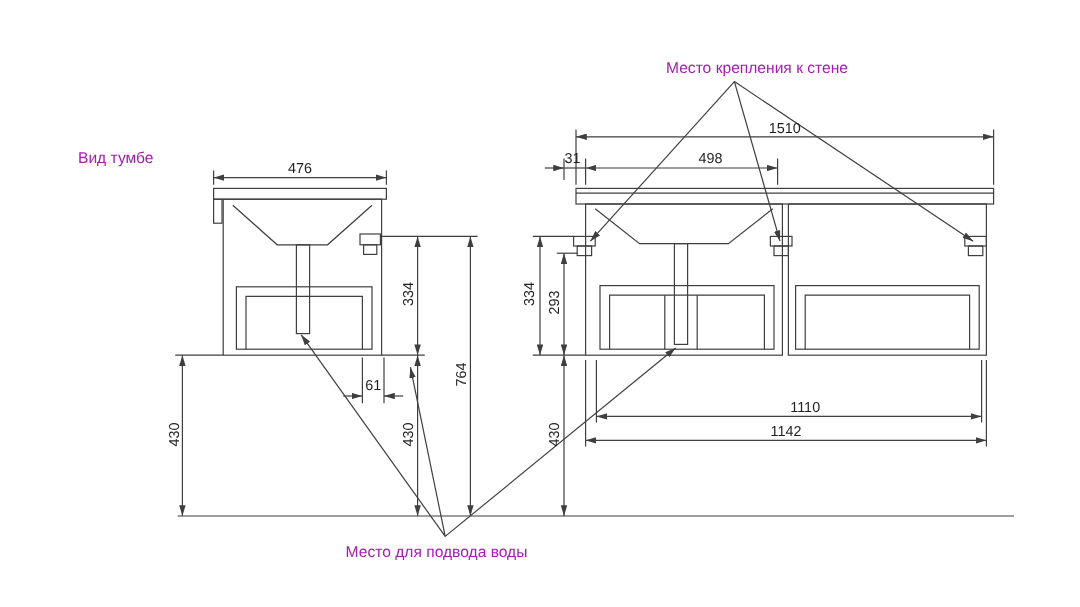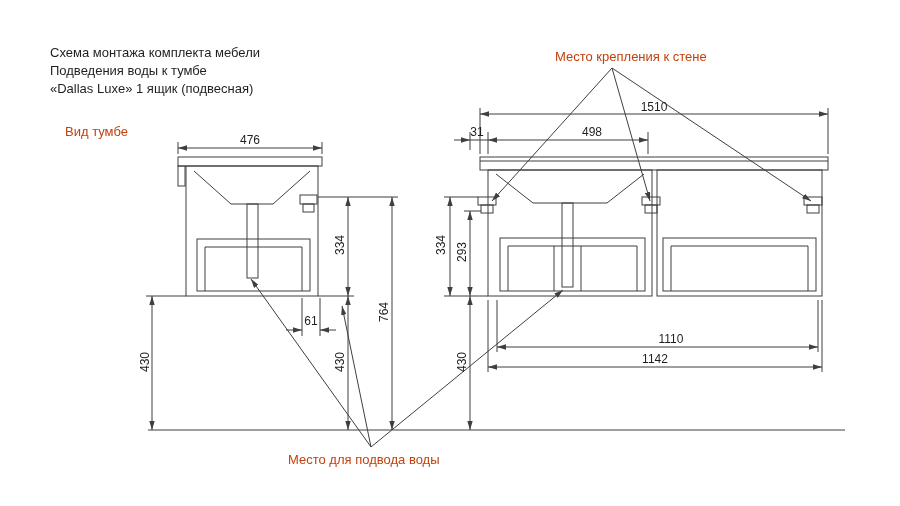--- a/index.html
+++ b/index.html
@@ -10,21 +10,21 @@
     font-family:"Liberation Sans", sans-serif;
     color:#1f1f1f;
     overflow:hidden;
   }
   .canvas svg{position:absolute;left:0;top:0;}
   .title{
     position:absolute;left:50px;top:44px;
     font-size:13px;line-height:18px;color:#1f1f1f;
   }
   .lbl{
-    position:absolute;font-size:13px;line-height:16px;color:#c2410c;white-space:nowrap;
+    position:absolute;font-size:13px;line-height:16px;color:#a21caf;white-space:nowrap;
   }
   .dim{
     position:absolute;width:48px;text-align:center;
     font-size:12px;line-height:16px;color:#1f1f1f;white-space:nowrap;
   }
   .dim.v{transform:rotate(-90deg);}
 </style>
 </head>
 <body style="background: rgb(255, 255, 255);">
 
@@ -131,25 +131,20 @@
         <line x1="612" y1="68" x2="811" y2="201" marker-end="url(#arrow)"></line>
       </g>
       <g>
         <line x1="371" y1="447" x2="251" y2="279" marker-end="url(#arrow)"></line>
         <line x1="371" y1="447" x2="342" y2="306" marker-end="url(#arrow)"></line>
         <line x1="371" y1="447" x2="563" y2="290" marker-end="url(#arrow)"></line>
       </g>
     </g>
   </svg>
 
-  <div class="title">
-    <div>Схема монтажа комплекта мебели</div>
-    <div>Подведения воды к тумбе</div>
-    <div>«Dallas Luxe» 1 ящик (подвесная)</div>
-  </div>
 
   <div class="lbl" style="left:65px;top:124px">Вид тумбе</div>
   <div class="lbl" style="left:555px;top:49px">Место крепления к стене</div>
   <div class="lbl" style="left:288px;top:452px">Место для подвода воды</div>
 
   <div class="dim" style="left:226px;top:132px">476</div>
   <div class="dim" style="left:630px;top:99px">1510</div>
   <div class="dim" style="left:453px;top:124px">31</div>
   <div class="dim" style="left:568px;top:124px">498</div>
   <div class="dim" style="left:287px;top:313px">61</div>

